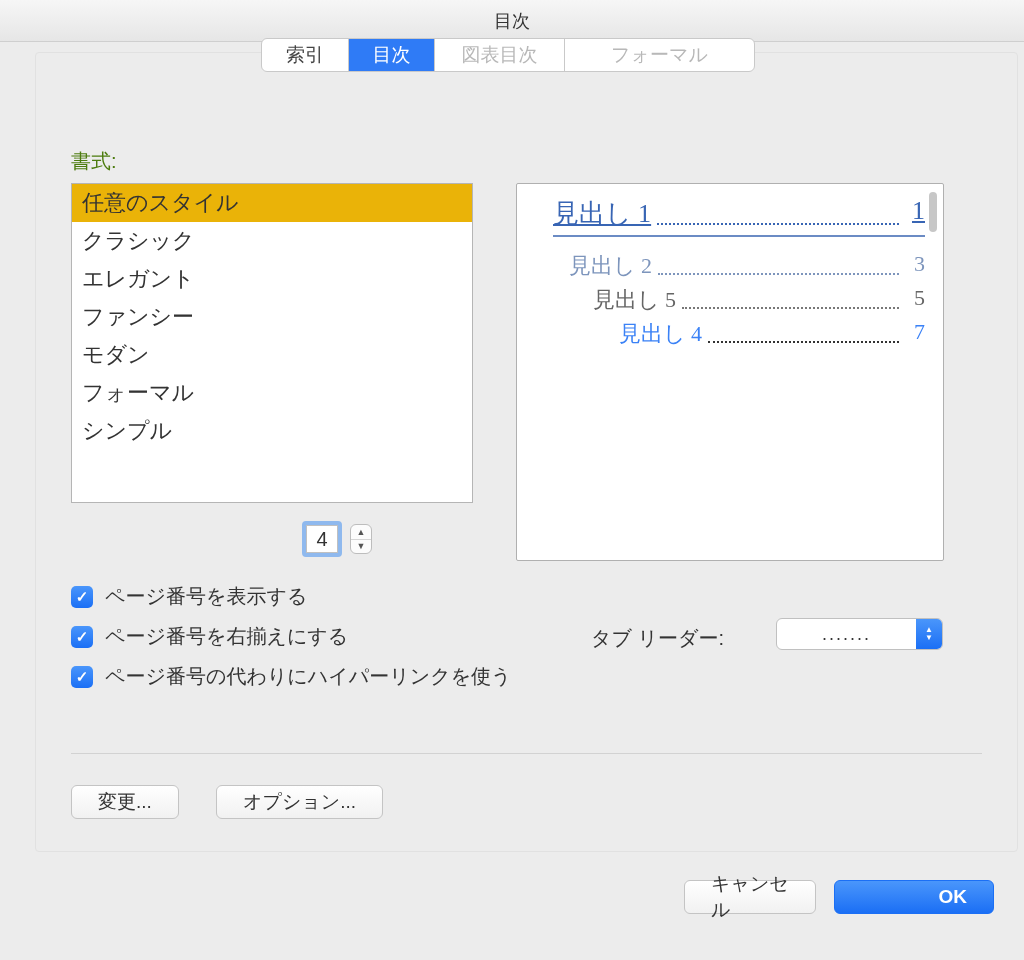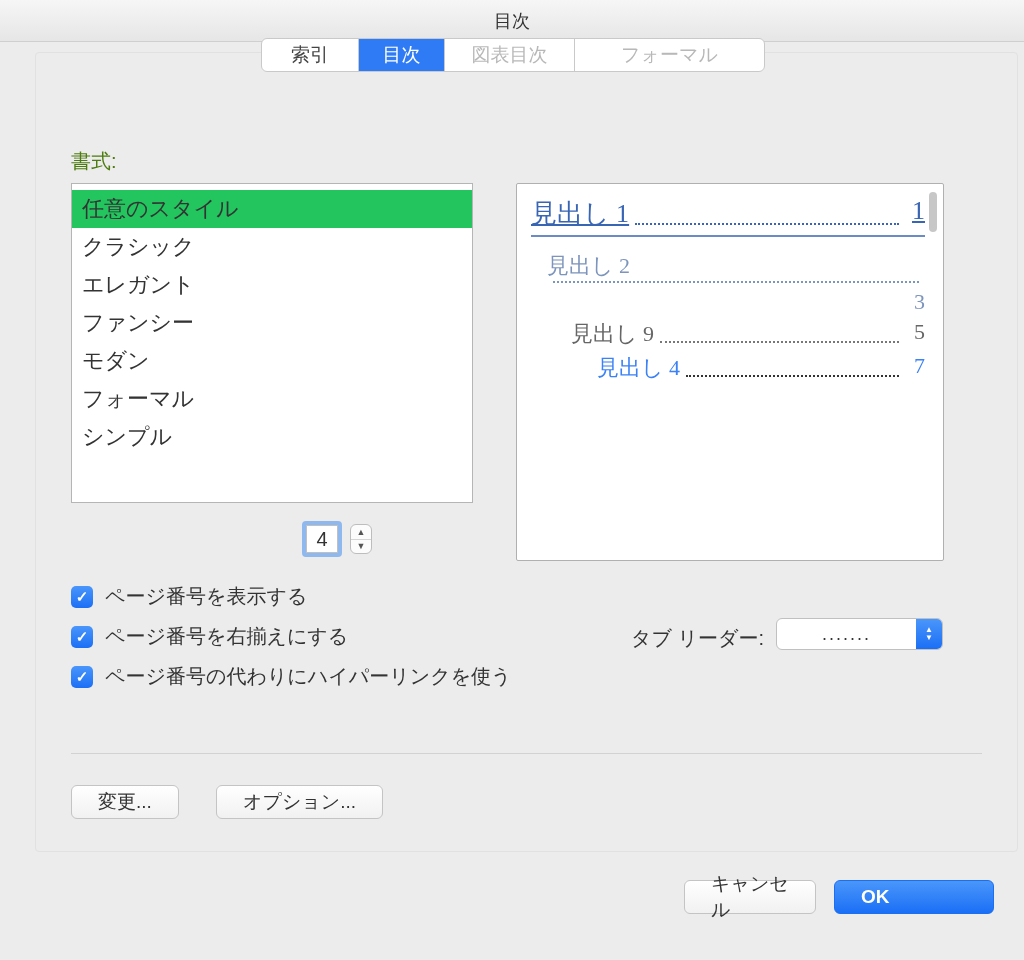--- a/index.html
+++ b/index.html
@@ -43,21 +43,21 @@
   }
   .segmented > div {
     height: 100%;
     display: flex; align-items: center; justify-content: center;
     border-left: 1px solid #c9c9c9;
     font-size: 19px;
     color: #444;
     cursor: default;
   }
   .segmented > div:first-child { border-left: none; }
-  .seg-0 { width: 96px; }
+  .seg-0 { width: 86px; }
   .seg-1 { width: 86px; }
   .seg-2 { width: 130px; }
   .seg-3 { width: 190px; }
   .seg-active {
     background: #2f7bf6;
     color: #fff !important;
   }
   .seg-disabled { color: #b8b8b8 !important; }
 
   .label-format {
@@ -72,50 +72,50 @@
     width: 402px; height: 320px;
     background: #fff;
     border: 1px solid #b5b5b5;
   }
   .format-item {
     padding: 4px 10px;
     font-size: 22px;
     cursor: default;
   }
   .format-item.selected {
-    background: #22c55e;
-    margin-top: 6px;
+    background: #eab308;
   }
 
   .preview-pane {
     position: absolute;
     left: 480px; top: 130px;
     width: 428px; height: 378px;
     background: #fff;
     border: 1px solid #b0b0b0;
     border-radius: 2px;
     padding-top: 10px;
+    padding-left: 22px;
   }
   .preview-scroll {
     position: absolute;
     right: 6px; top: 8px;
     width: 8px; height: 40px;
     background: #c7c7c7;
     border-radius: 4px;
   }
   .toc-line {
     display: flex;
     justify-content: space-between;
     padding: 2px 18px 2px 14px;
     font-family: "Times New Roman", serif;
   }
   .toc1 { font-size: 26px; color: #3865b4; padding-left: 14px; text-decoration: underline; }
   .toc1 .pn { color: #3865b4; }
   .hr1 { height: 2px; background: #6b8bc4; margin: 2px 18px 12px 14px; }
-  .toc2 { font-size: 22px; color: #7d95bc; padding-left: 30px; flex-direction: column; }
+  .toc2 { font-size: 22px; color: #7d95bc; padding-left: 30px; }
   .toc3 { font-size: 22px; color: #666; padding-left: 54px; }
   .toc4 { font-size: 22px; color: #3b82f6; padding-left: 80px; }
   .leader { flex: 1; border-bottom: 2px dotted currentColor; margin: 0 6px 6px 6px; }
   .toc1 .leader { border-bottom: 2px dotted #3865b4; }
   .toc2 .leader { border-bottom: 2px dotted #7d95bc; }
   .toc3 .leader { border-bottom: 2px dotted #777; }
   .toc4 .leader { border-bottom: 2px dotted #333; }
   .pn { min-width: 20px; text-align: right; }
 
   .outline-label {
@@ -166,21 +166,20 @@
     border-radius: 5px;
     background: linear-gradient(to bottom, #4a96fb, #1b6ff5);
     display: flex; align-items: center; justify-content: center;
     color: #fff; font-size: 15px; font-weight: bold;
   }
 
   .tab-leader-label {
     position: absolute;
     left: 555px; top: 572px;
     font-size: 20px;
-    margin-left: 40px;
   }
   .dropdown {
     position: absolute;
     left: 740px; top: 565px;
     width: 167px; height: 32px;
     background: #fff;
     border: 1px solid #c0c0c0;
     border-radius: 6px;
     display: flex; align-items: center;
     overflow: hidden;
@@ -203,21 +202,21 @@
     left: 35px; right: 35px; top: 700px;
     height: 1px; background: #d2d2d2;
   }
 
   .btn {
     height: 34px;
     padding: 0 26px;
     background: linear-gradient(to bottom, #ffffff, #f1f1f1);
     border: 1px solid #c4c4c4;
     border-radius: 6px;
-    display: inline-flex; align-items: center; justify-content: flex-start;
+    display: inline-flex; align-items: center; justify-content: flex-end;
     font-size: 19px;
     cursor: default;
   }
   .btn-change { position: absolute; left: 35px; top: 732px; }
   .btn-options { position: absolute; left: 180px; top: 732px; }
 
   .footer {
     position: absolute;
     right: 30px; top: 880px;
     display: flex; gap: 18px;
@@ -274,21 +273,21 @@
       <span class="leader"></span>
       <span class="pn">1</span>
     </div>
     <div class="hr1"></div>
     <div class="toc-line toc2">
       <span>見出し 2</span>
       <span class="leader"></span>
       <span class="pn">3</span>
     </div>
     <div class="toc-line toc3">
-      <span>見出し 9</span>
+      <span>見出し 5</span>
       <span class="leader"></span>
       <span class="pn">5</span>
     </div>
     <div class="toc-line toc4">
       <span>見出し 4</span>
       <span class="leader"></span>
       <span class="pn">7</span>
     </div>
   </div>
 

